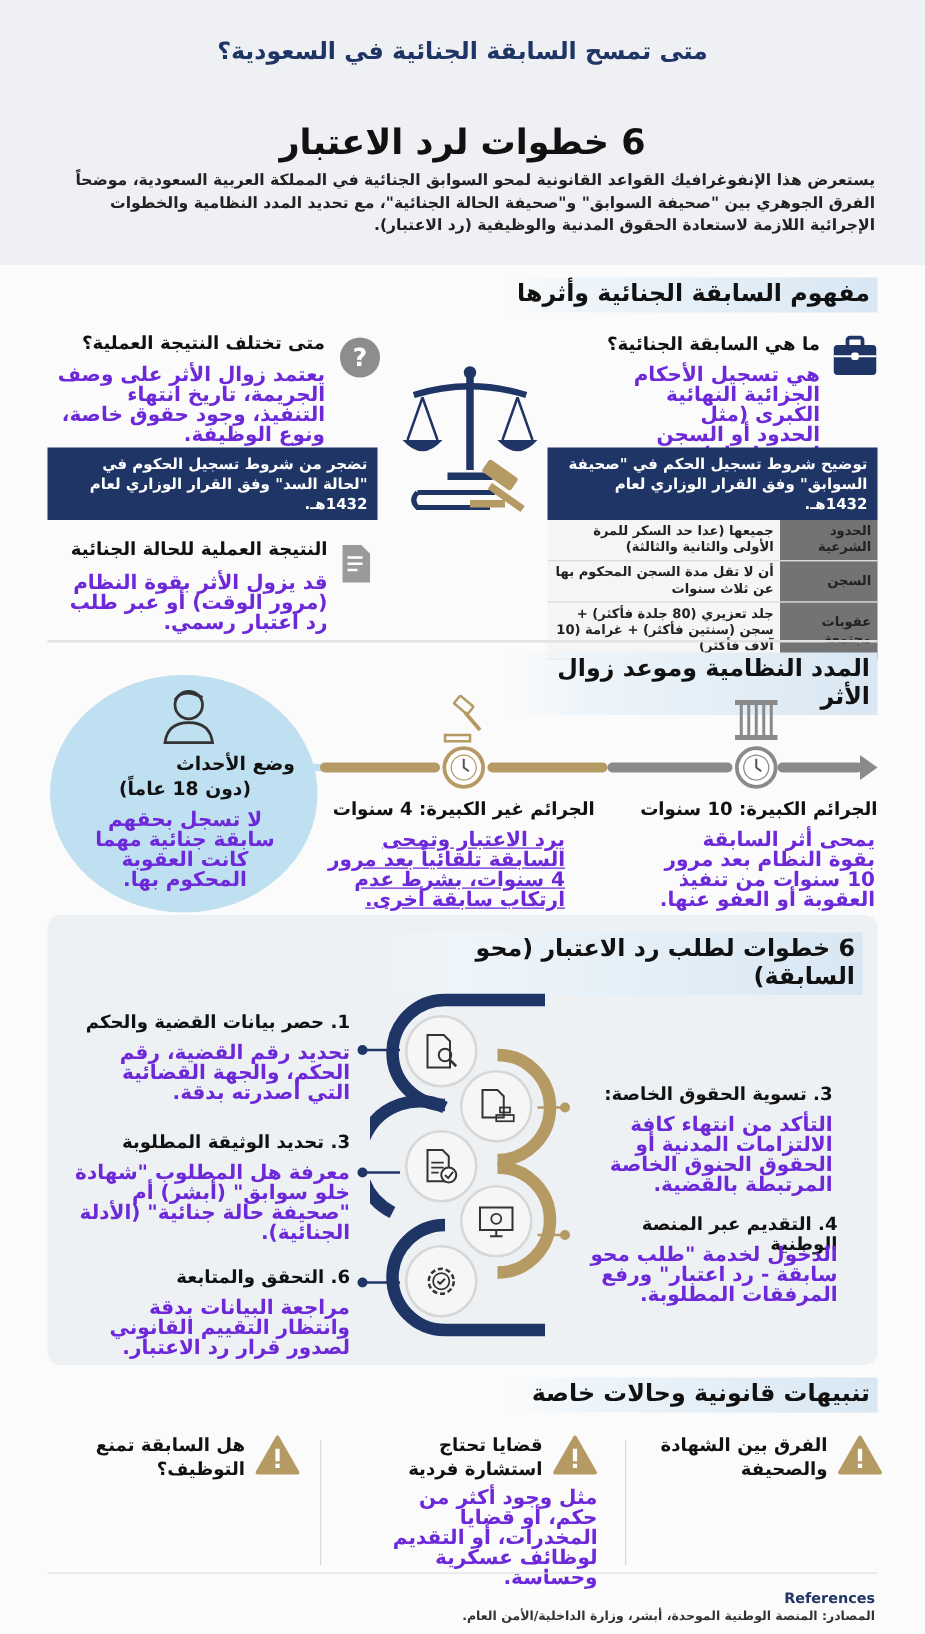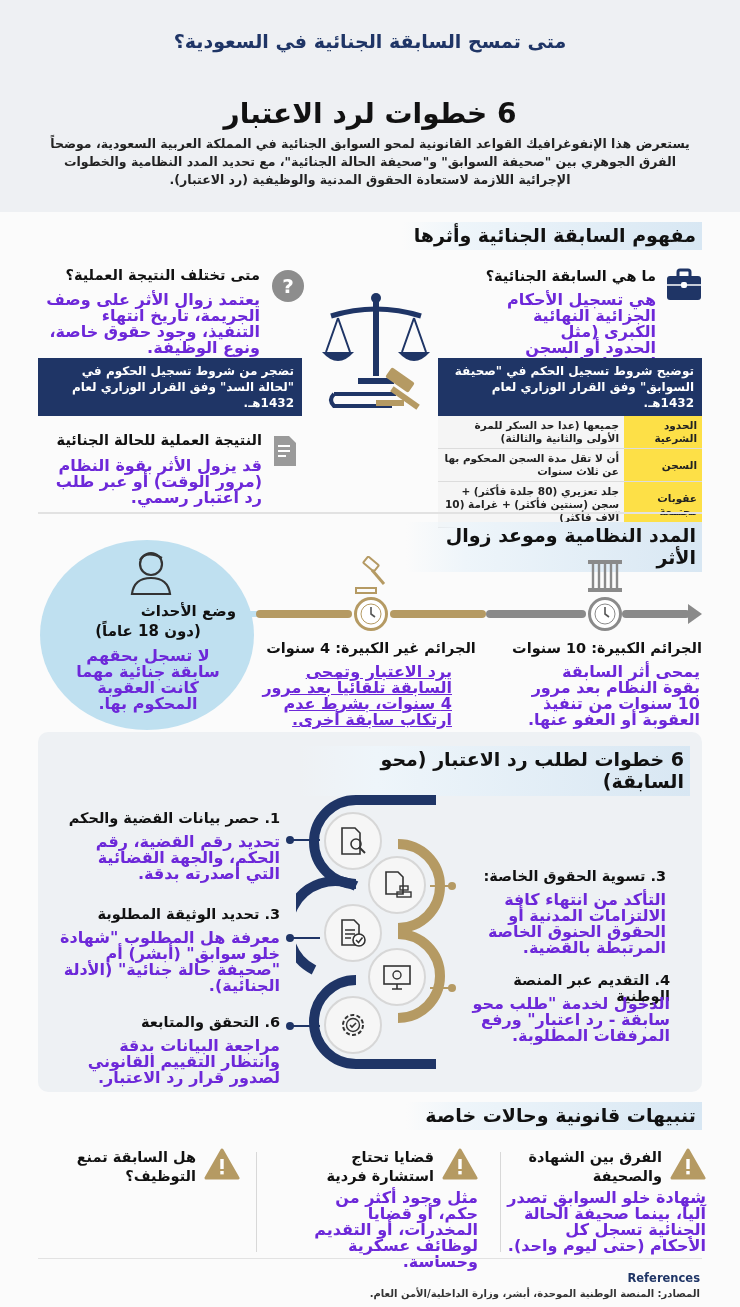--- a/index.html
+++ b/index.html
@@ -10,37 +10,37 @@
     color: #222;
     position: relative;
     direction: rtl;
   }
   .abs { position: absolute; }
 
   
   .hero { left: 0; top: 0; width: 740px; height: 212px; background: #eef0f3; }
   .hero-title { left: 20px; top: 30px; width: 700px; text-align: center; font-size: 19px; font-weight: bold; color: #1f3566; }
   .hero-sub { left: 20px; top: 82px; width: 700px; text-align: center; font-size: 28px; font-weight: bold; color: #111; margin-top: 15px; }
-  .hero-intro { left: 40px; top: 135px; width: 660px; text-align: center; font-size: 12.5px; font-weight: bold; line-height: 18px; color: #222; }
+  .hero-intro { left: 40px; top: 135px; width: 660px; text-align: right; font-size: 12.5px; font-weight: bold; line-height: 18px; color: #222; }
 
   .section-title {
     font-size: 19px; font-weight: bold; color: #111;
     background: linear-gradient(to left, #d8e7f3, #eef5fa 80%, rgba(255,255,255,0));
     padding: 2px 6px 4px 10px;
   }
 
   .icon-dark { fill: #1f3566; }
   .h-sm { font-size: 14.5px; font-weight: bold; color: #111; }
   .p-sm { font-size: 16px; font-weight: bold; color: #6d28d9; line-height: 16px; }
 
   .navy-box { background: #1f3566; color: #fff; font-size: 12px; font-weight: bold; line-height: 16px; padding: 5px 8px; }
 
   table.cond { border-collapse: collapse; width: 100%; background: #f5f5f5; }
   table.cond td { border-bottom: 1px solid #dcdcdc; font-size: 10.5px; font-weight: bold; padding: 3px 5px; line-height: 13px; vertical-align: middle; color: #222; }
-  table.cond td.k { width: 78px; text-align: right; background: #fde047; }
+  table.cond td.k { width: 78px; text-align: right; background: #737373; }
 
   .divider { height: 2px; background: #e2e2e2; }
 
   .timeline-gold { background: #b59a63; height: 8px; border-radius: 4px; }
   .timeline-gray { background: #8a8a8a; height: 8px; border-radius: 4px; }
   .clock { width: 34px; height: 34px; border-radius: 50%; background: #fff; display: flex; align-items: center; justify-content: center; }
 
   .youth-circle { left: 40px; top: 540px; width: 214px; height: 190px; border-radius: 50%; background: #bfe0f0; }
 
   .steps-panel { left: 38px; top: 732px; width: 664px; height: 360px; background: #eef1f4; border-radius: 10px; }
@@ -255,21 +255,20 @@
 
 <div class="abs warn-card" style="right:34px; top:1148px;">
   <div class="abs" style="right:0; top:0; width:36px; height:32px;">
     <svg width="36" height="32" viewBox="0 0 36 32">
         <path d="M18 2 L34 30 H2 Z" fill="#b59a63" stroke="#b59a63" stroke-linejoin="round" stroke-width="3"></path>
         <rect x="16.3" y="11" width="3.4" height="10" fill="#fff"></rect>
         <rect x="16.3" y="23" width="3.4" height="3.4" fill="#fff"></rect>
       </svg>
   </div>
   <div class="h-sm" style="margin-right:44px; width:140px; line-height:19px;">الفرق بين الشهادة والصحيفة</div>
-  <div class="p-sm" style="margin-top:4px; width:200px;">شهادة خلو السوابق تصدر آلياً، بينما صحيفة الحالة الجنائية تسجل كل الأحكام (حتى ليوم واحد).</div>
 </div>
 <div class="abs" style="left:500px; top:1152px; width:1px; height:100px; background:#d8d8d8;"></div>
 
 <div class="abs warn-card" style="right:262px; top:1148px; width:200px;">
   <div class="abs" style="right:0; top:0; width:36px; height:32px;">
     <svg width="36" height="32" viewBox="0 0 36 32">
         <path d="M18 2 L34 30 H2 Z" fill="#b59a63" stroke="#b59a63" stroke-linejoin="round" stroke-width="3"></path>
         <rect x="16.3" y="11" width="3.4" height="10" fill="#fff"></rect>
         <rect x="16.3" y="23" width="3.4" height="3.4" fill="#fff"></rect>
       </svg>

